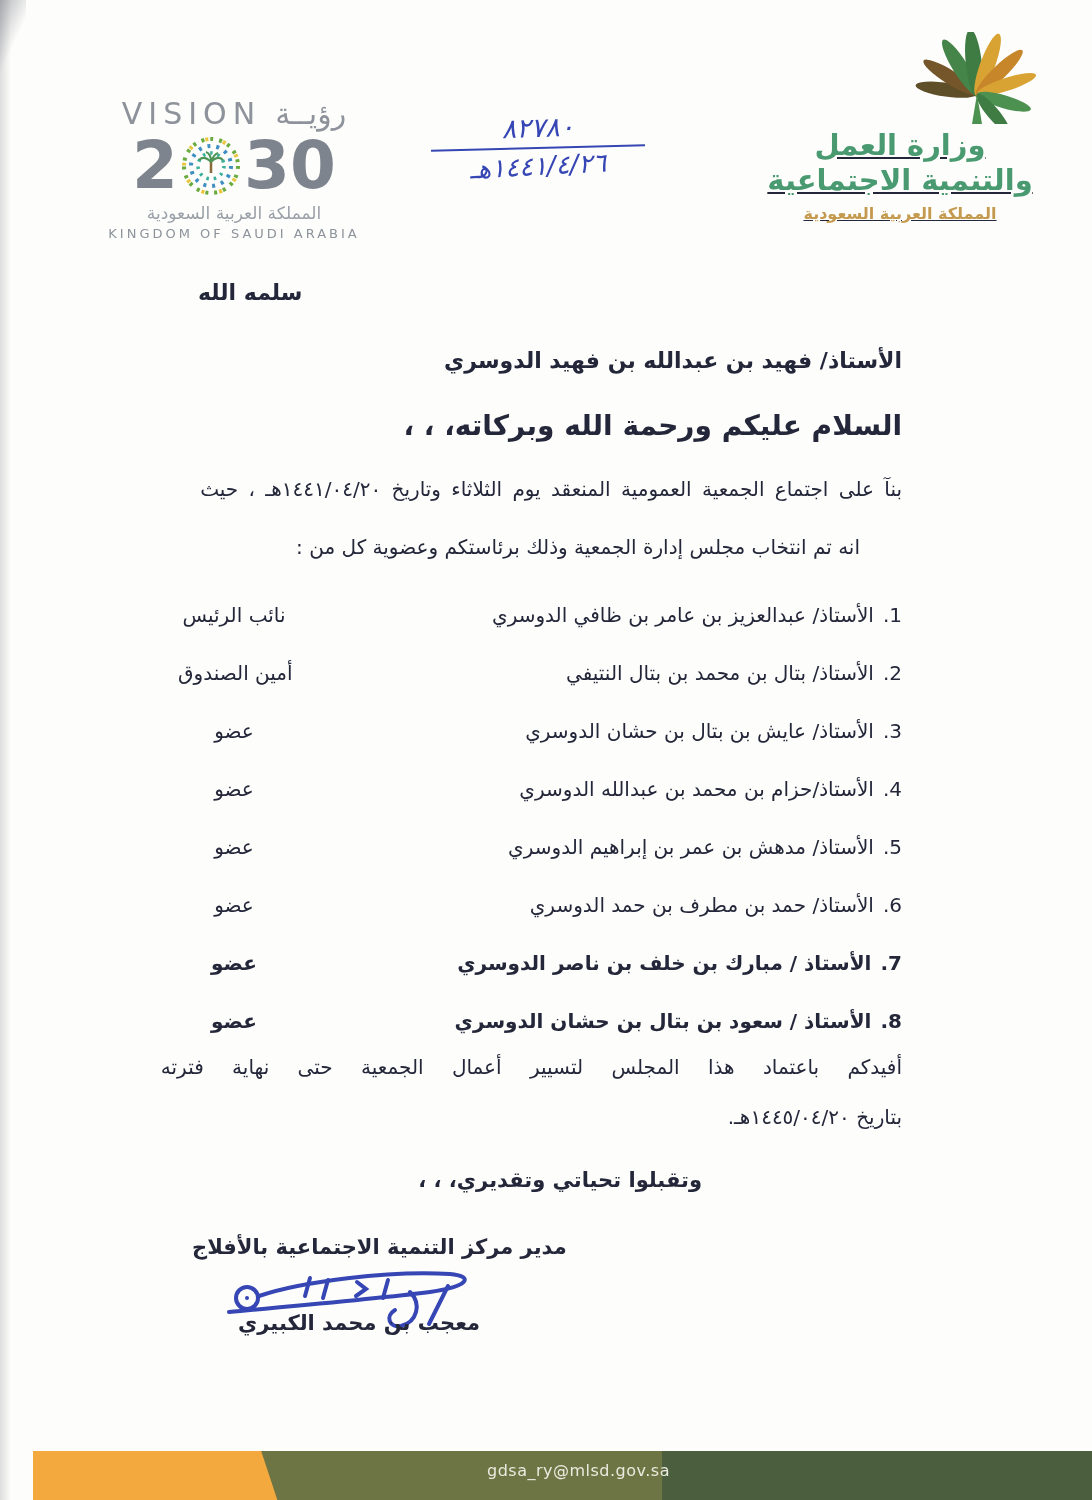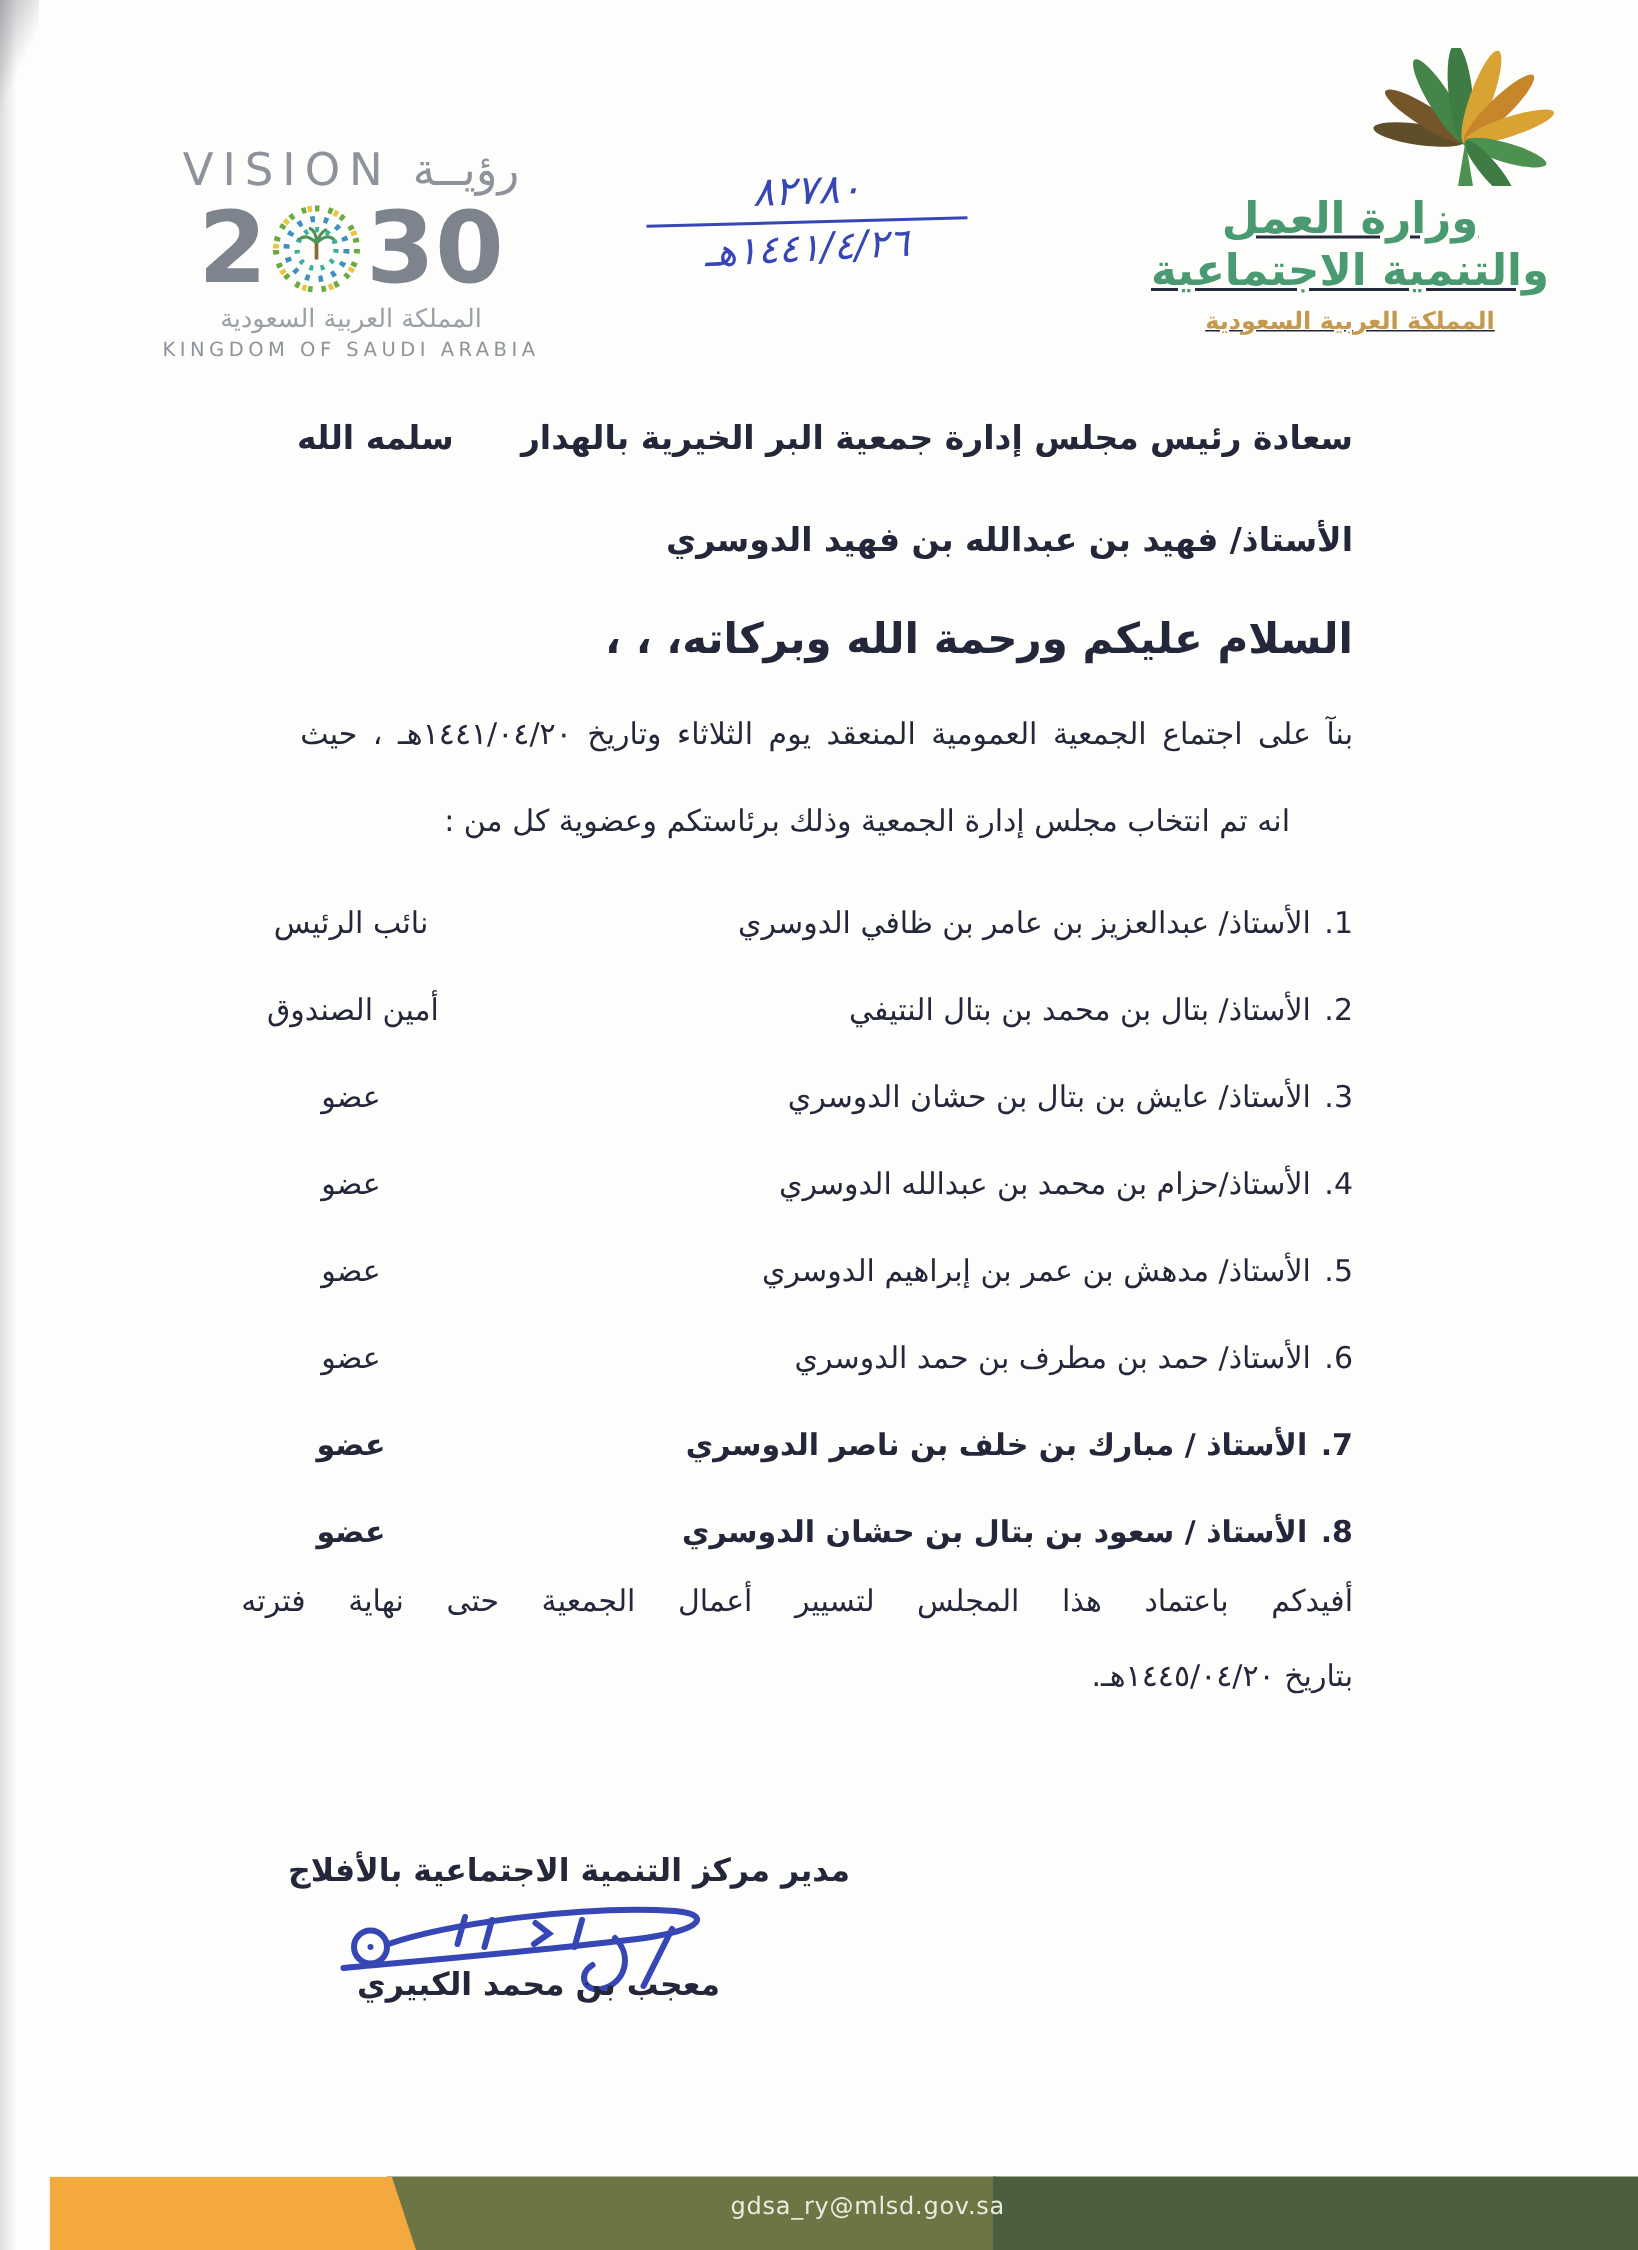--- a/index.html
+++ b/index.html
@@ -121,21 +121,20 @@
         <ellipse cx="55" cy="62" rx="28" ry="6.5" fill="#4c9150" transform="rotate(196,83,62)"></ellipse>
         <ellipse cx="58" cy="62" rx="25" ry="6" fill="#3e7c44" transform="rotate(230,83,62)"></ellipse>
         <path d="M83 62 L88 92 L78 92 Z" fill="#4c9150"></path>
       </g>
     </svg>
     <div class="ministry-l1 rtl">وزارة العمل</div>
     <div class="ministry-l2 rtl">والتنمية الاجتماعية</div>
     <div class="ministry-l3 rtl">المملكة العربية السعودية</div>
   </div>
 
-  <div class="line addressee rtl">سعادة رئيس مجلس إدارة جمعية البر الخيرية بالهدار</div>
   <div class="line blessing rtl">سلمه الله</div>
   <div class="line addr-name rtl">الأستاذ/ فهيد بن عبدالله بن فهيد الدوسري</div>
   <div class="line greeting rtl">السلام عليكم ورحمة الله وبركاته، ، ،</div>
   <div class="line intro1 rtl">بنآ على اجتماع الجمعية العمومية المنعقد يوم الثلاثاء وتاريخ ١٤٤١/٠٤/٢٠هـ ، حيث</div>
   <div class="line intro2 rtl">انه تم انتخاب مجلس إدارة الجمعية وذلك برئاستكم وعضوية كل من :</div>
 
   <div class="members">
     <div class="member-row">
       <div class="member-name-group">
         <span>1.</span>
@@ -189,20 +188,21 @@
       <div class="member-name-group">
         <span>8.</span>
         <span>الأستاذ / سعود بن بتال بن حشان الدوسري</span>
       </div>
       <div class="member-role">عضو</div>
     </div>
   </div>
 
   <div class="line closing1 rtl">أفيدكم باعتماد هذا المجلس لتسيير أعمال الجمعية حتى نهاية فترته</div>
   <div class="line closing2 rtl">بتاريخ ١٤٤٥/٠٤/٢٠هـ.</div>
+  <div class="line regards rtl">وتقبلوا تحياتي وتقديري، ، ،</div>
 
   <div class="line sig-title rtl">مدير مركز التنمية الاجتماعية بالأفلاج</div>
   <svg class="sig-scribble" width="280" height="78" viewBox="0 0 280 78">
     <g fill="none" stroke="#3646b4" stroke-width="4" stroke-linecap="round">
       <circle cx="42" cy="46" r="11"></circle>
       <circle cx="42" cy="46" r="2" fill="#3646b4" stroke="none"></circle>
       <path d="M54 44 C 95 30 185 18 245 22 C 268 24 266 34 225 40 C 170 47 100 53 24 60"></path>
       <path d="M100 44 l 5 -18"></path>
       <path d="M118 46 l 5 -18"></path>
       <path d="M152 30 l 9 7 l -10 7"></path>

